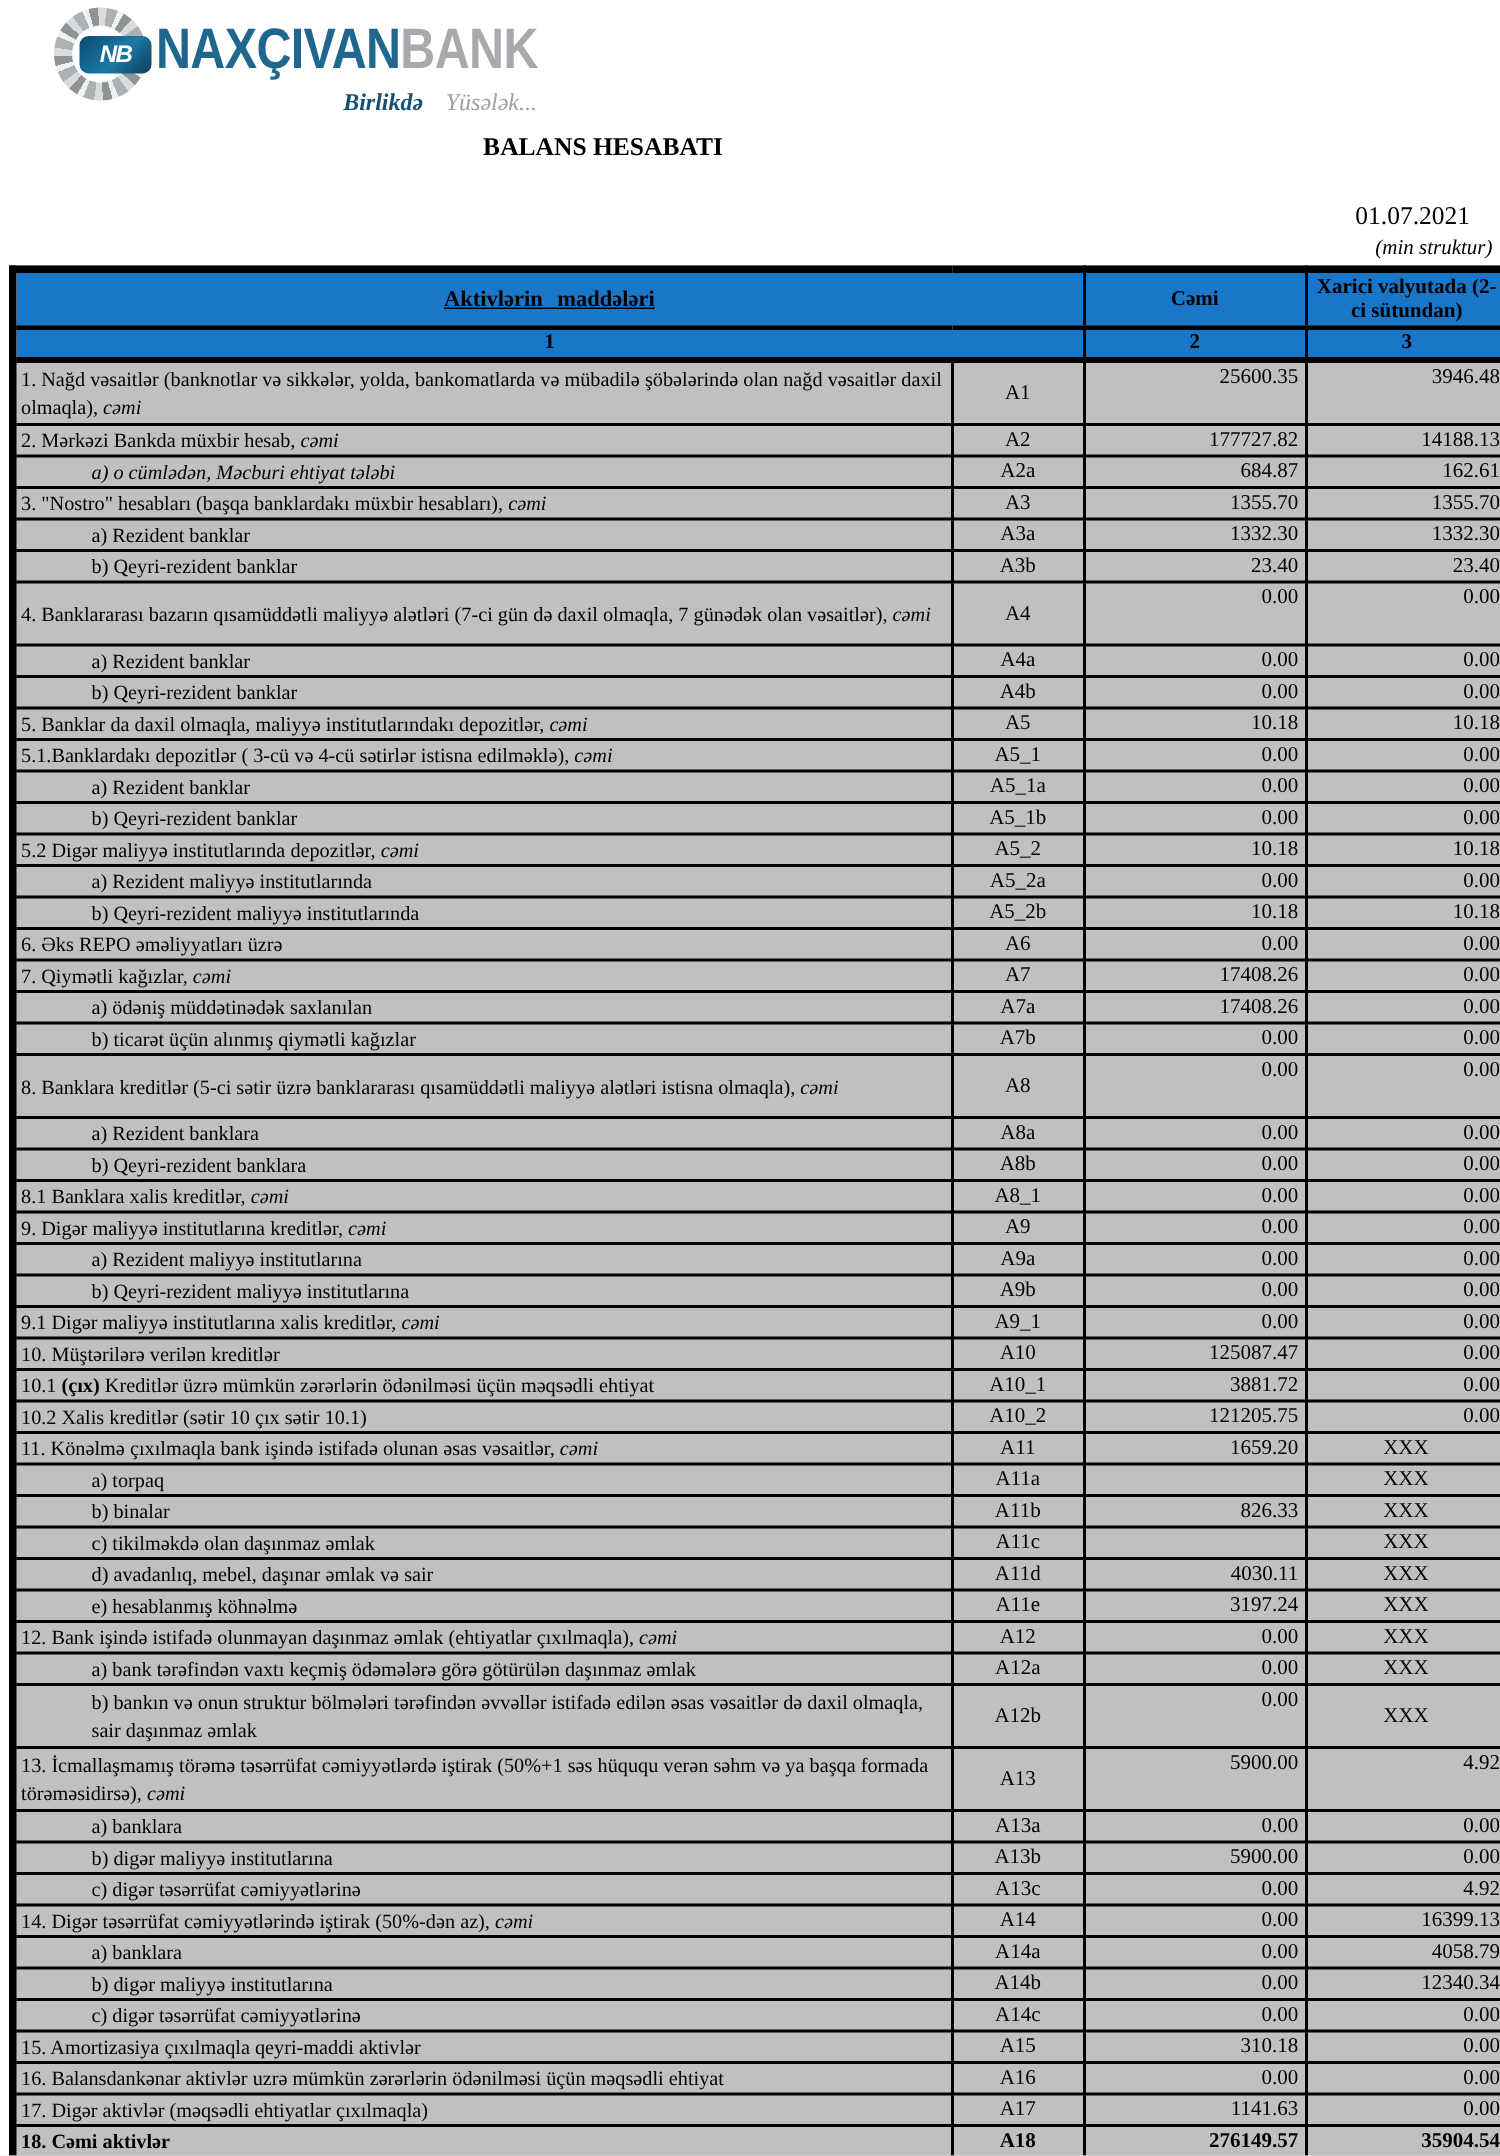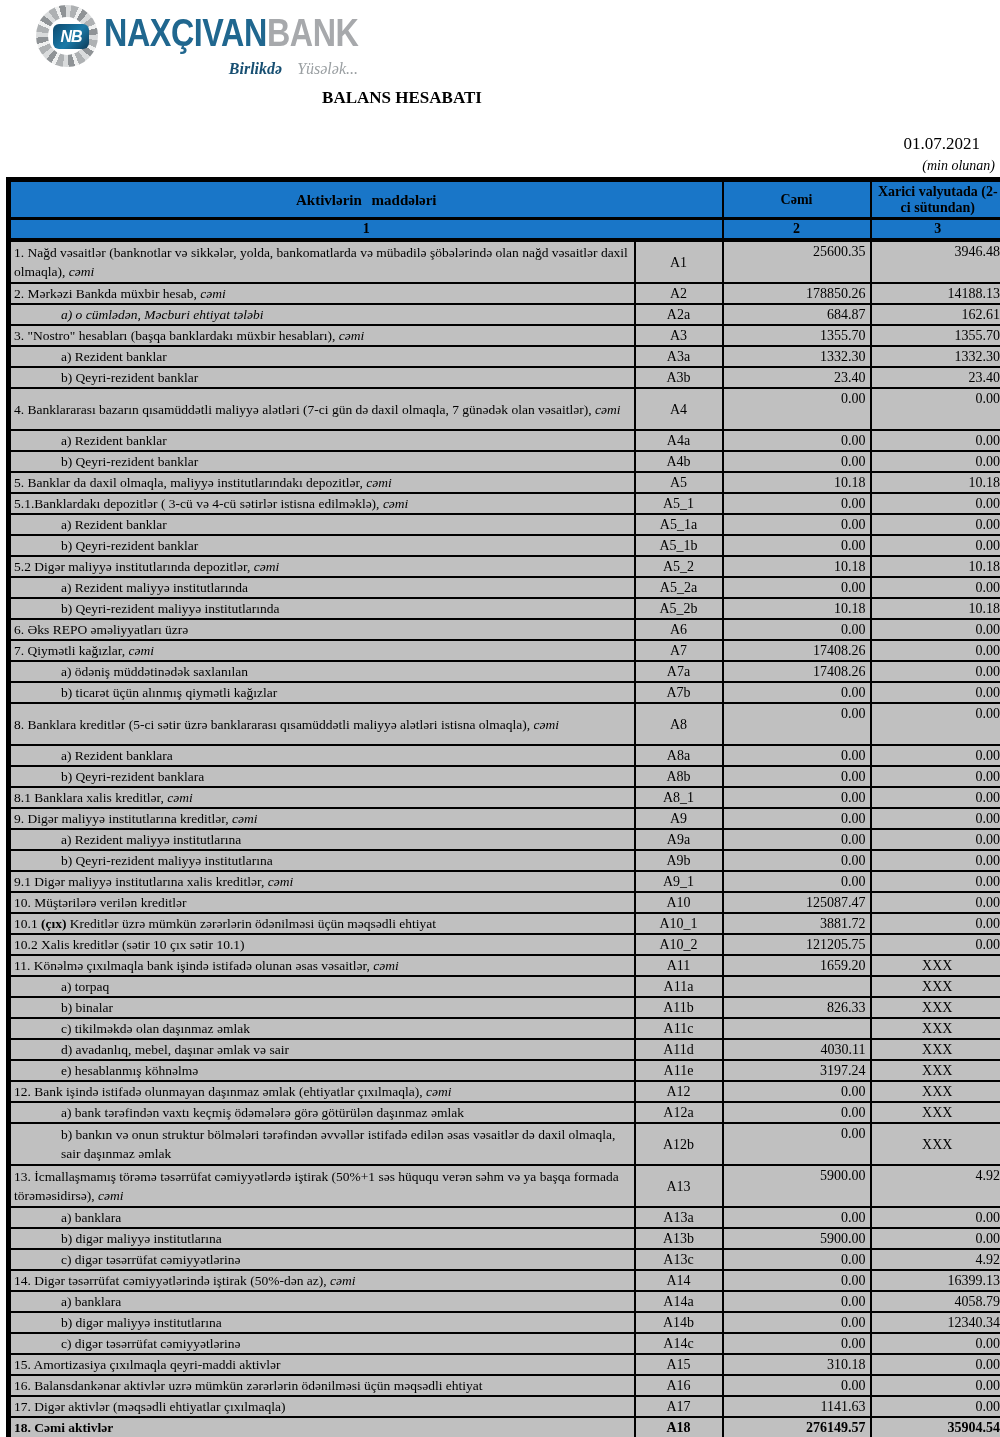--- a/index.html
+++ b/index.html
@@ -9,21 +9,21 @@
   }
 
   
   .emblem {
     position:absolute; left:36px; top:5px; width:62px; height:62px; border-radius:50%;
     background:repeating-conic-gradient(from 8deg,
       #aeb1b3 0deg 14deg, #eff0f0 14deg 22deg, #8f9396 22deg 34deg, #d9dbdc 34deg 45deg);
   }
   .emblem::before { content:""; position:absolute; inset:12px; background:#fff; border-radius:50%; }
   .emblem-core {
-    position:absolute; left:17px; top:19px; width:36px; height:25px; border-radius:6px;
+    position:absolute; left:17px; top:19px; width:48px; height:25px; border-radius:6px;
     background:linear-gradient(135deg,#0d4a6e 0%, #1b7aa8 55%, #0d3a57 100%);
     color:#fff; font:italic bold 16px "Liberation Sans", sans-serif; letter-spacing:-1px;
     display:flex; align-items:center; justify-content:center;
   }
   .wordmark {
     position:absolute; left:104px; top:12px; white-space:nowrap;
     font-family:"Liberation Sans", sans-serif; font-weight:bold; font-size:38px;
     letter-spacing:-0.5px; transform:scaleX(0.85); transform-origin:left center;
   }
   .wm-primary { color:#20678f; }
@@ -49,21 +49,21 @@
   }
   col.c-items  { width:626px; }
   col.c-code   { width:88px;  }
   col.c-total  { width:148px; }
   col.c-foreign{ width:136px; }
 
   th, td { border:2px solid #000; overflow:hidden; }
   thead th { background:#1976c8; font-weight:bold; padding:1px 2px; text-align:center; }
   thead tr.hdr-main th { height:33px; font-size:14px; line-height:16px; }
   thead tr.hdr-nums th { height:15px; font-size:14px; border-top:3px solid #000; border-bottom:4px solid #000; }
-  .th-items { word-spacing:6px; font-size:15px !important; }
+  .th-items { word-spacing:6px; font-size:15px !important;text-decoration:underline; }
 
   tbody td { height:19px; padding:0 3px; font-size:13.5px; line-height:19px; vertical-align:middle; }
   tbody tr.tall td { height:40px; }
   td.label { text-align:left; }
   td.label.indent { padding-left:50px; }
   td.code { text-align:center; font-size:14px; }
   td.num  { text-align:right; font-size:14px; padding-right:4px; }
   tr.tall td.num { vertical-align:top; }
   td.num.xxx { text-align:center; vertical-align:middle !important; }
   tr.bold-row td { font-weight:bold; }
@@ -76,21 +76,21 @@
 <div class="page">
 
   <div class="emblem">
     <span class="emblem-core">NB</span>
   </div>
   <div class="wordmark"><span class="wm-primary">NAXÇIVAN</span><span class="wm-secondary">BANK</span></div>
   <div class="tagline"><span class="tag-primary">Birlikdə</span> <span class="tag-secondary">Yüsələk...</span></div>
 
   <div class="title1">BALANS HESABATI</div>
   <div class="date">01.07.2021</div>
-  <div class="unit">(min olunan)</div>
+  <div class="unit">(min struktur)</div>
 
   <table class="balance">
     <colgroup>
       <col class="c-items">
         <col class="c-code">
         <col class="c-total">
         <col class="c-foreign">
     </colgroup>
     <thead>
       <tr class="hdr-main">
@@ -107,21 +107,21 @@
     <tbody>
         <tr class="tall">
           <td class="label"><span>1. Nağd vəsaitlər (banknotlar və sikkələr, yolda, bankomatlarda və mübadilə şöbələrində olan nağd vəsaitlər daxil olmaqla), </span><span class="it">cəmi</span></td>
           <td class="code">A1</td>
           <td class="num">25600.35</td>
           <td class="num">3946.48</td>
         </tr>
         <tr>
           <td class="label"><span>2. Mərkəzi Bankda müxbir hesab, </span><span class="it">cəmi</span></td>
           <td class="code">A2</td>
-          <td class="num">178850.26</td>
+          <td class="num">177727.82</td>
           <td class="num">14188.13</td>
         </tr>
         <tr>
           <td class="label indent"><span class="it">a) o cümlədən, Məcburi ehtiyat tələbi</span></td>
           <td class="code">A2a</td>
           <td class="num">684.87</td>
           <td class="num">162.61</td>
         </tr>
         <tr>
           <td class="label"><span>3. "Nostro" hesabları (başqa banklardakı müxbir hesabları), </span><span class="it">cəmi</span></td>

